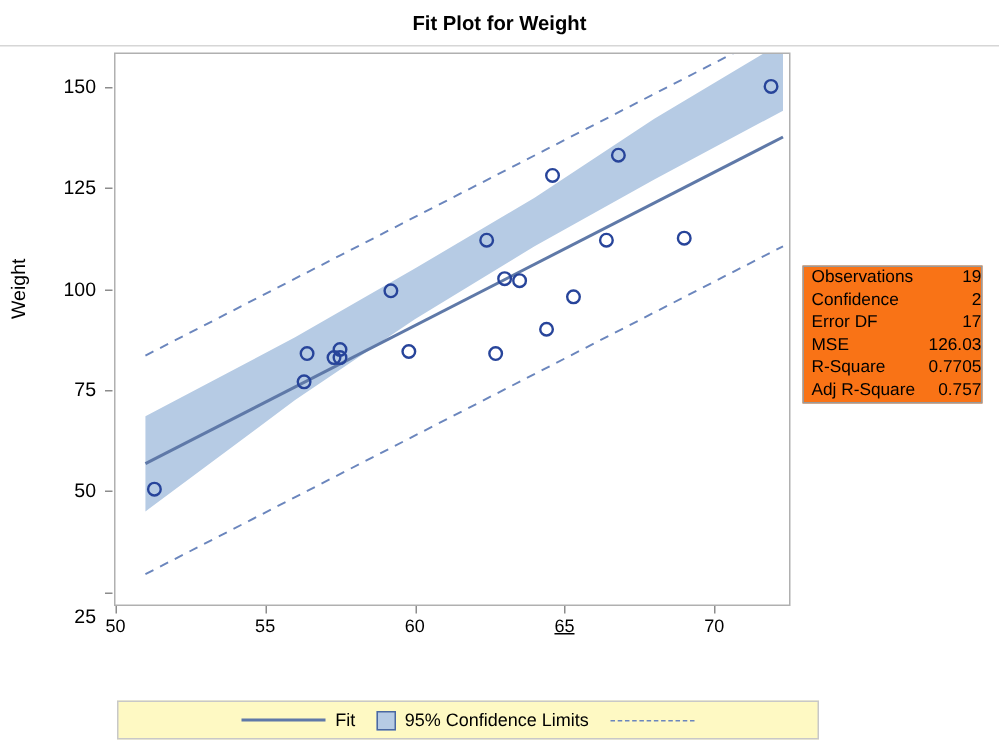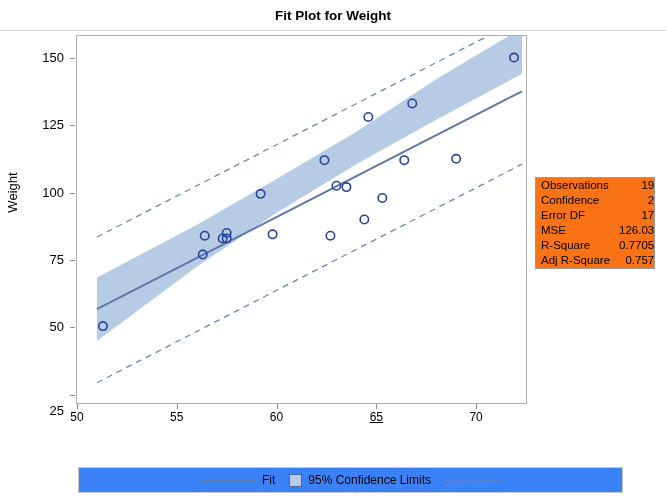--- a/index.html
+++ b/index.html
@@ -27,22 +27,22 @@
   .xtick{position:absolute;width:40px;text-align:center;font-size:12px;color:#000;}
   .xtickmark{position:absolute;width:1px;height:5px;background:#8c8c8c;}
 
   #statbox{position:absolute;left:535px;top:177px;width:120px;
            border:1px solid #9a9a9a;background:#f97316;box-sizing:border-box;
            font-size:11.5px;color:#000;}
   #statbox table{border-collapse:collapse;width:100%;}
   #statbox td{padding:1px 4px 1px 5px;line-height:13px;white-space:nowrap;}
   #statbox td.v{text-align:right;padding-right:5px;}
 
-  #legend{position:absolute;left:78px;top:467px;width:545px;height:26px;
-          border:1px solid #c8c8c8;background:#3b82f6;box-sizing:border-box;
+  #legend{position:absolute;left:78px;top:467px;width:468px;height:26px;
+          border:1px solid #c8c8c8;background:#fef9c3;box-sizing:border-box;
           display:flex;align-items:center;justify-content:center;gap:14px;
           font-size:12px;color:#000;}
   .lgitem{display:flex;align-items:center;gap:6px;}
   .lgline{width:56px;height:0;border-top:2px solid #5f79a8;}
   .lgdash{width:56px;height:0;border-top:1.5px dashed #6b86bd;}
   .lgsq{width:11px;height:11px;background:#b6cbe4;border:1px solid #4a68a0;}
 </style>
 </head>
 <body>
 

